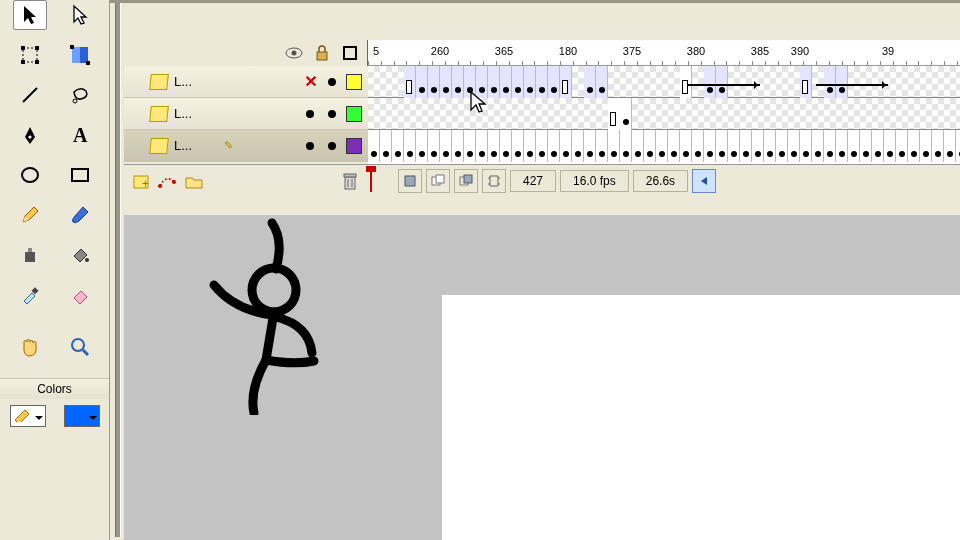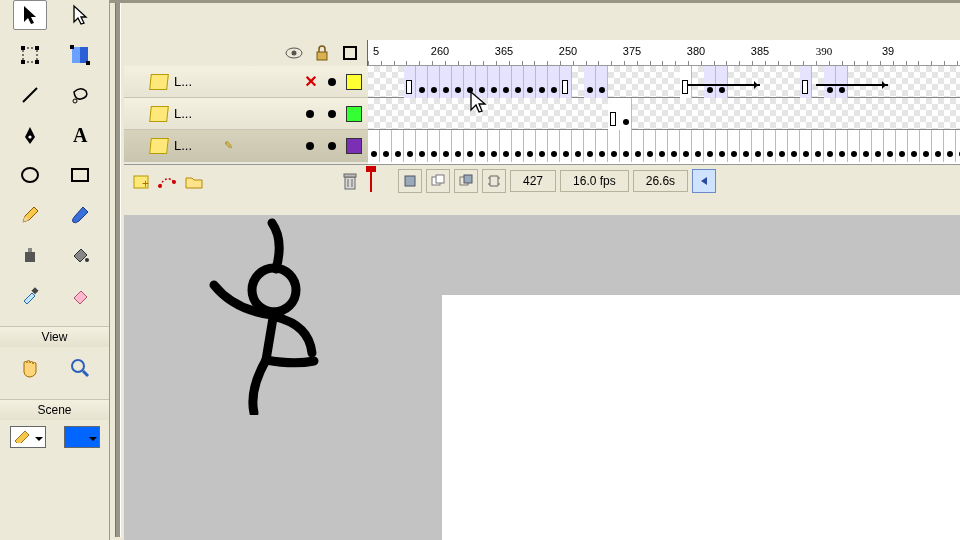--- a/index.html
+++ b/index.html
@@ -253,36 +253,35 @@
           </svg>
       </div>
       <div class="tool">
         <svg width="22" height="22">
             <path d="M5 14 L12 7 L18 13 L11 20 Z" fill="#ffb8cc" stroke="#b05070"></path>
           </svg>
       </div>
     </div>
   </div>
 
-  <div class="section-hdr">View</div>
   <div class="tool-row" style="padding:6px 0;">
     <div class="tool">
       <svg width="24" height="24">
           <path d="M6 12 V7 a1.5 1.5 0 0 1 3 0 V6 a1.5 1.5 0 0 1 3 0 V7 a1.5 1.5 0 0 1 3 0 V8 a1.5 1.5 0 0 1 3 0 V15 q0 5 -6 6 q-5 0 -6 -5 Z" fill="#ffd57a" stroke="#a06a00" stroke-width="1"></path>
         </svg>
     </div>
     <div class="tool">
       <svg width="24" height="24">
           <circle cx="10" cy="10" r="6" fill="none" stroke="#2a5fbc" stroke-width="2"></circle>
           <line x1="15" y1="15" x2="20" y2="20" stroke="#2a5fbc" stroke-width="3"></line>
         </svg>
     </div>
   </div>
 
-  <div class="section-hdr">Scene</div>
+  <div class="section-hdr">Colors</div>
   <div class="swatch-row">
     <div class="sw" style="background:#fff;">
       <svg width="20" height="14" style="position:absolute;left:2px;top:2px">
           <path d="M2 12 L12 2 L16 6 L6 16 Z" fill="#f7c84a" stroke="#8a5a00" stroke-width="0.8"></path>
         </svg>
     </div>
     <div class="sw" style="background:#0066ff;"></div>
   </div>
 </div>
 
@@ -308,25 +307,25 @@
             </svg>
           </span>
         <span class="ic">
             <span class="outline-sq"></span>
           </span>
       </div>
       <div class="ruler" id="ruler">
           <span class="ruler-lbl" style="left: 8px;">5</span>
           <span class="ruler-lbl" style="left: 72px;">260</span>
           <span class="ruler-lbl" style="left: 136px;">365</span>
-          <span class="ruler-lbl" style="left: 200px;">250</span>
+          <span class="ruler-lbl" style="left: 200px;">180</span>
           <span class="ruler-lbl" style="left: 264px;">375</span>
           <span class="ruler-lbl" style="left: 328px;">380</span>
           <span class="ruler-lbl" style="left: 392px;">385</span>
-          <span class="ruler-lbl" style="left: 456px; font-family: Liberation Serif, serif;">390</span>
+          <span class="ruler-lbl" style="left: 432px;">390</span>
           <span class="ruler-lbl" style="left: 520px; text-align: right;">39</span>
           <div style="position: absolute; bottom: 0px; width: 1px; height: 4px; background: rgb(136, 136, 136); left: 0px;"></div>
           <div style="position: absolute; bottom: 0px; width: 1px; height: 4px; background: rgb(136, 136, 136); left: 12.8px;"></div>
           <div style="position: absolute; bottom: 0px; width: 1px; height: 4px; background: rgb(136, 136, 136); left: 25.6px;"></div>
           <div style="position: absolute; bottom: 0px; width: 1px; height: 4px; background: rgb(136, 136, 136); left: 38.4px;"></div>
           <div style="position: absolute; bottom: 0px; width: 1px; height: 4px; background: rgb(136, 136, 136); left: 51.2px;"></div>
           <div style="position: absolute; bottom: 0px; width: 1px; height: 4px; background: rgb(136, 136, 136); left: 64px;"></div>
           <div style="position: absolute; bottom: 0px; width: 1px; height: 4px; background: rgb(136, 136, 136); left: 76.8px;"></div>
           <div style="position: absolute; bottom: 0px; width: 1px; height: 4px; background: rgb(136, 136, 136); left: 89.6px;"></div>
           <div style="position: absolute; bottom: 0px; width: 1px; height: 4px; background: rgb(136, 136, 136); left: 102.4px;"></div>

